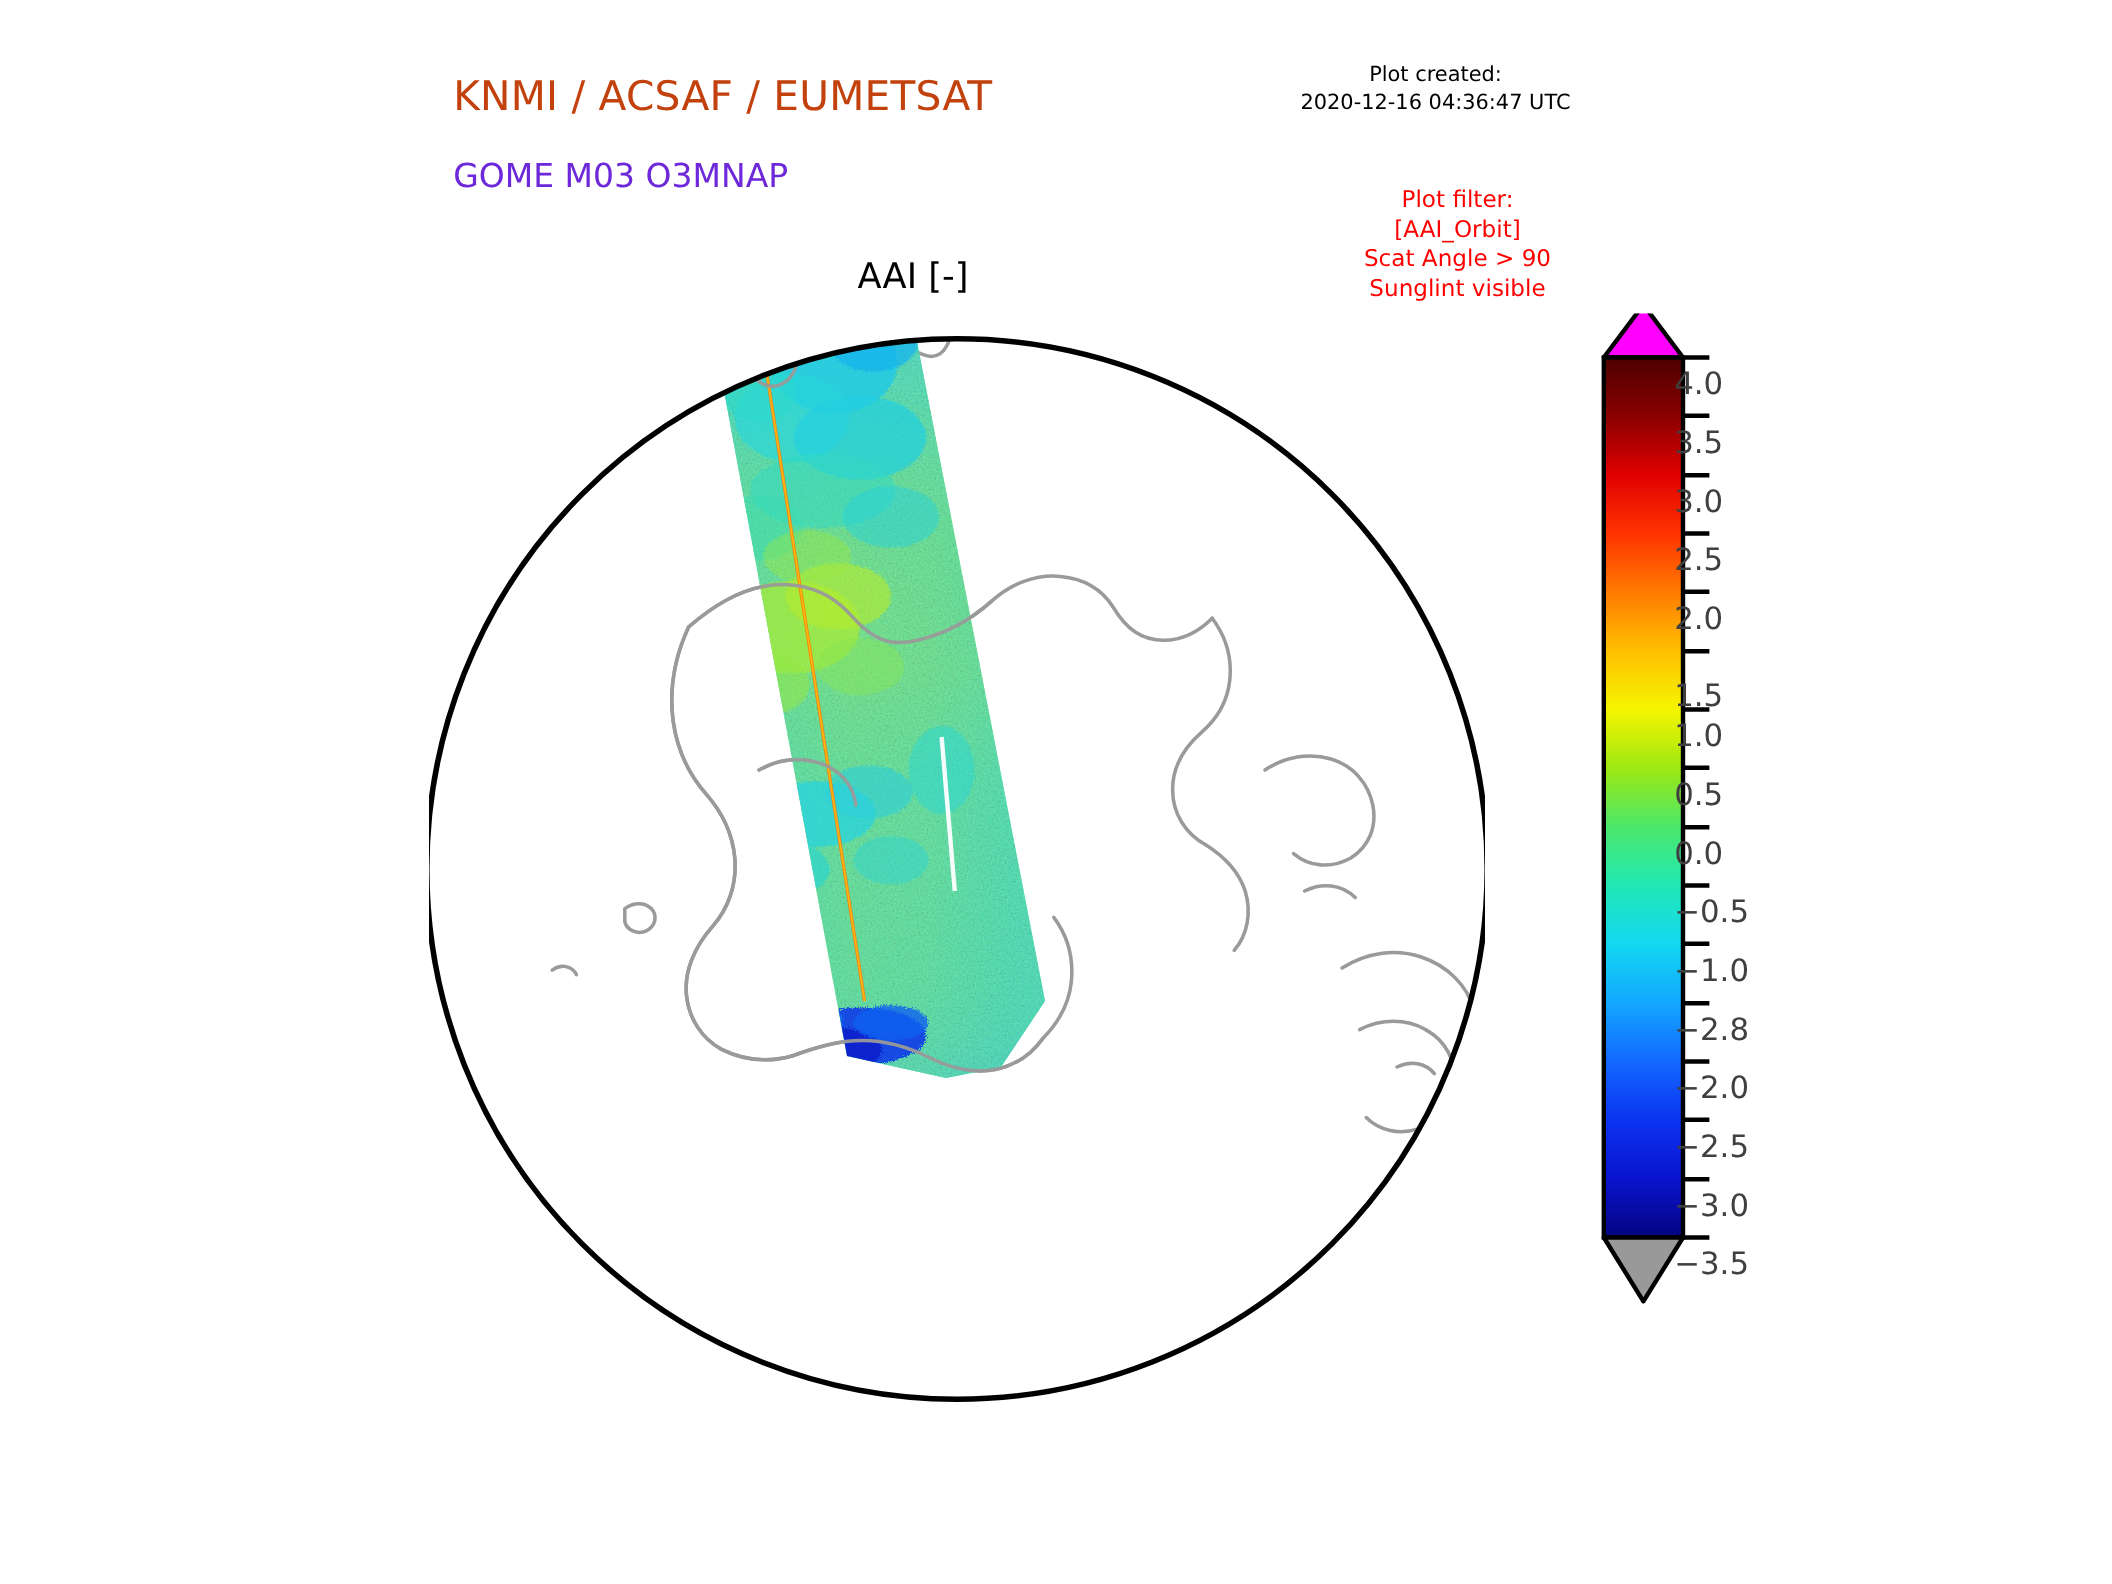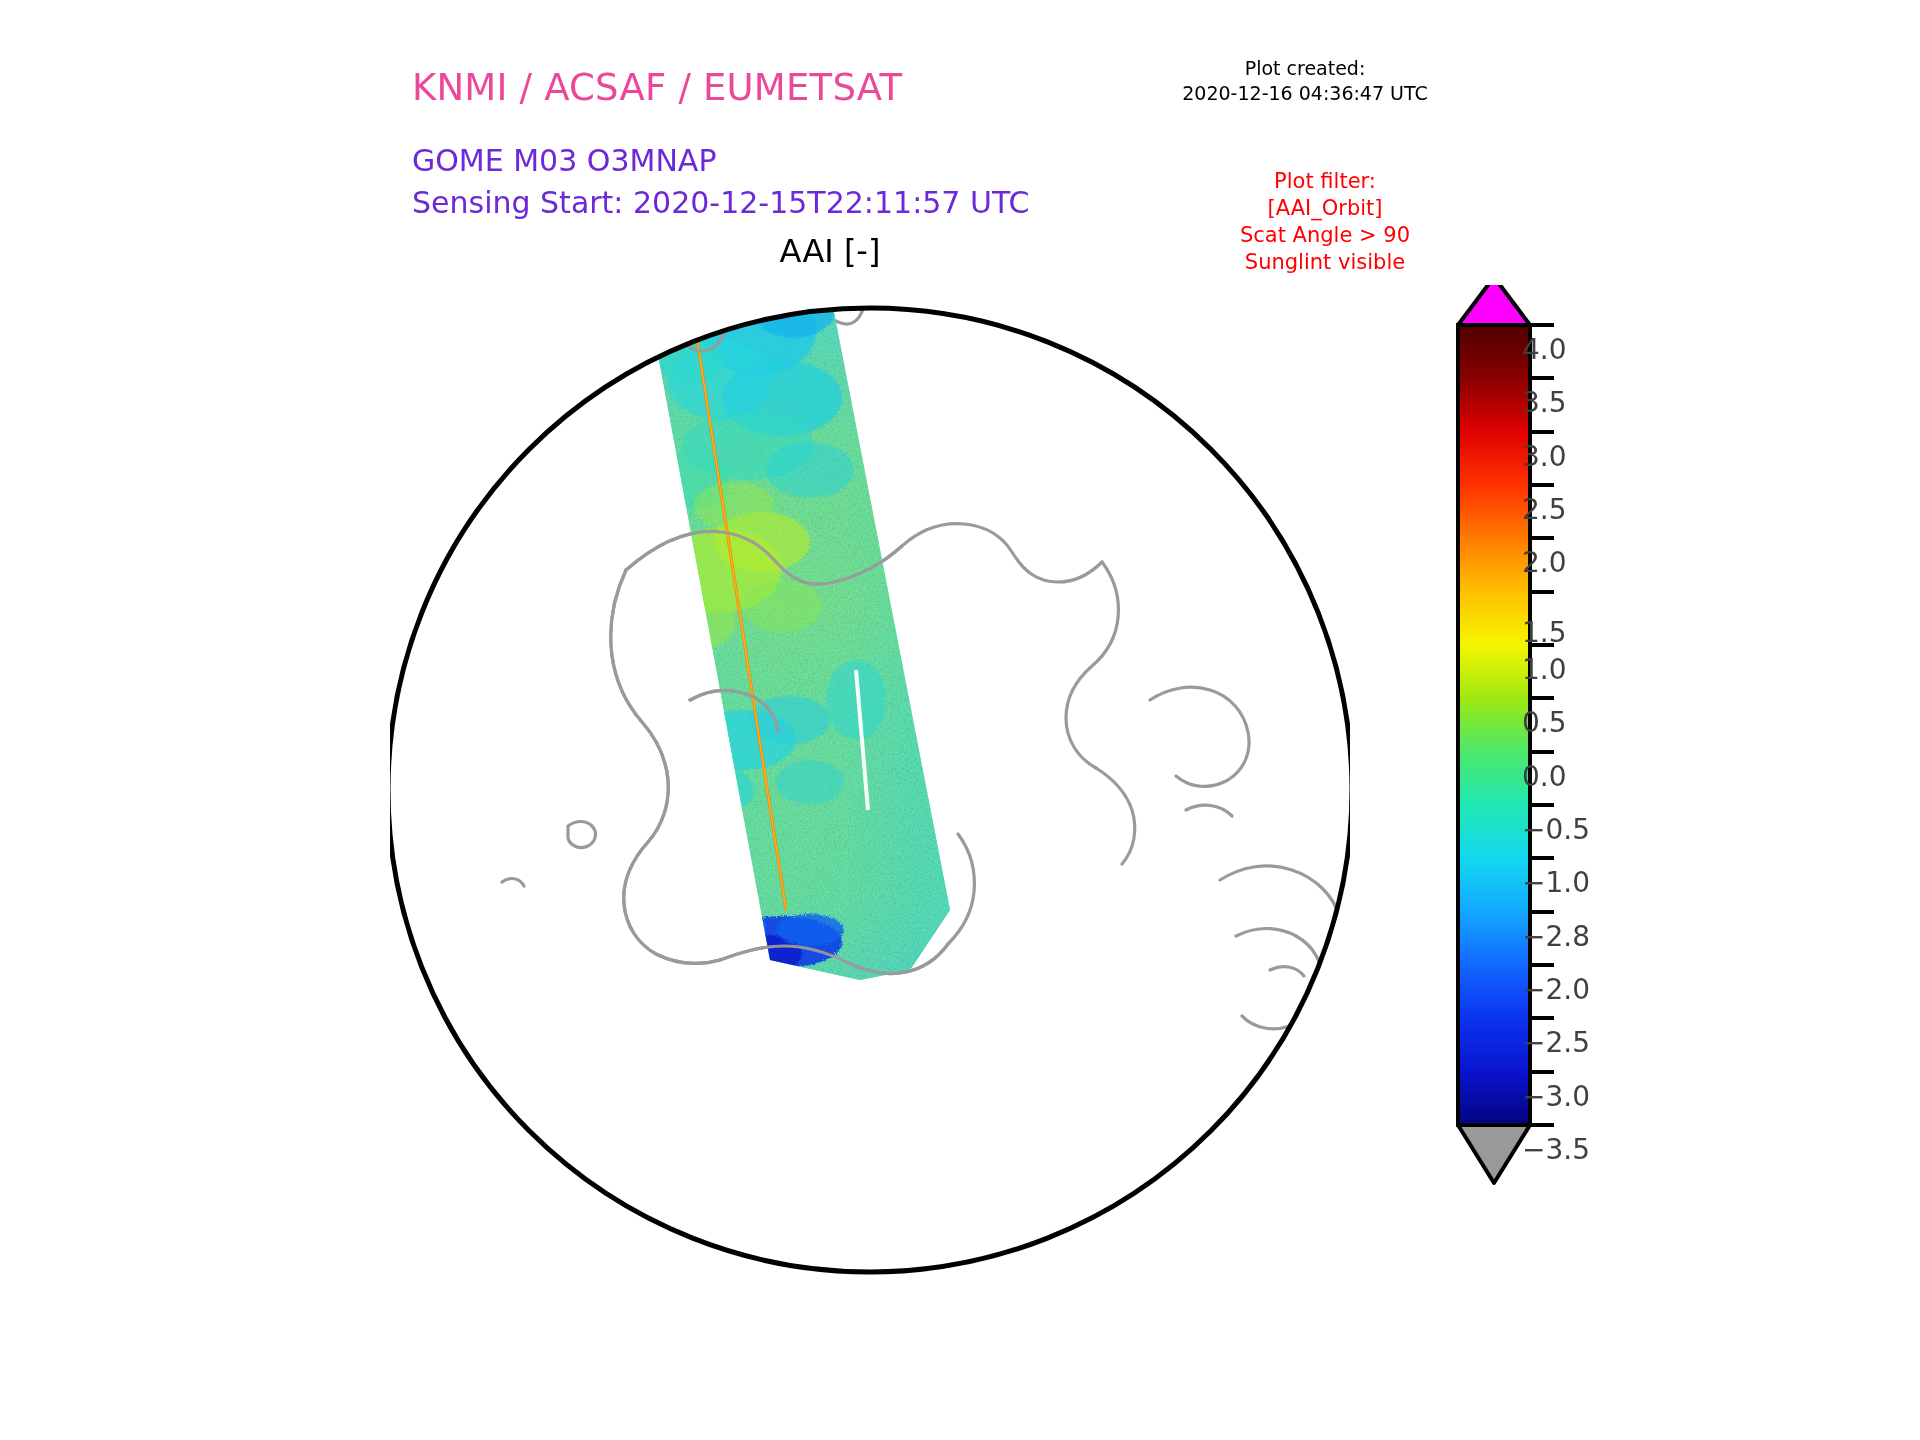--- a/index.html
+++ b/index.html
@@ -6,21 +6,21 @@
   body{
     width:1920px;height:1440px;background:#ffffff;
     font-family:"DejaVu Sans","Liberation Sans",sans-serif;
     overflow:hidden;position:relative;
   }
   .page{position:absolute;inset:0;}
 
   
   #org-title{
     position:absolute;left:412px;top:66px;
-    font-size:37px;color:#ec4899;white-space:nowrap;letter-spacing:.2px;
+    font-size:37px;color:#c2410c;white-space:nowrap;letter-spacing:.2px;
   }
   #created-block{
     position:absolute;left:1160px;top:56px;width:290px;
     text-align:center;font-size:19px;color:#000;line-height:25px;
   }
   #product-block{
     position:absolute;left:412px;top:140px;
     font-size:30px;color:#6d28d9;line-height:42px;white-space:nowrap;
   }
   #quantity-title{
@@ -51,21 +51,20 @@
 
   <div id="org-title">KNMI / ACSAF / EUMETSAT</div>
 
   <div id="created-block">
     <div>Plot created:</div>
     <div>2020-12-16 04:36:47 UTC</div>
   </div>
 
   <div id="product-block">
     <div>GOME M03 O3MNAP</div>
-    <div>Sensing Start: 2020-12-15T22:11:57 UTC</div>
   </div>
 
   <div id="quantity-title">AAI [-]</div>
 
   <div id="filter-block">
     <div>Plot filter:</div>
     <div>[AAI_Orbit]</div>
     <div>Scat Angle &gt; 90</div>
     <div>Sunglint visible</div>
   </div>

